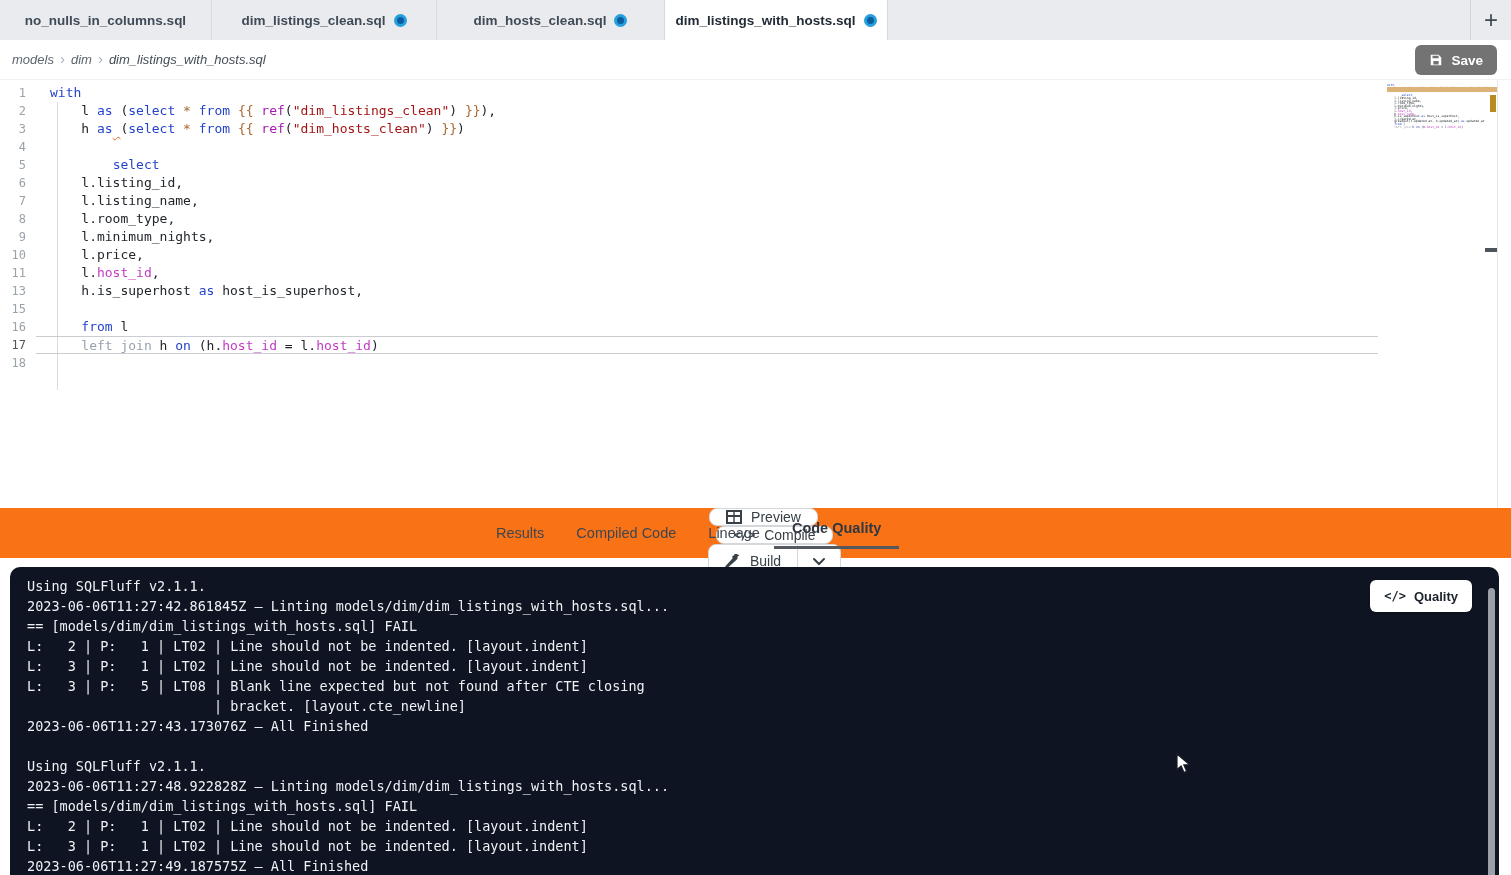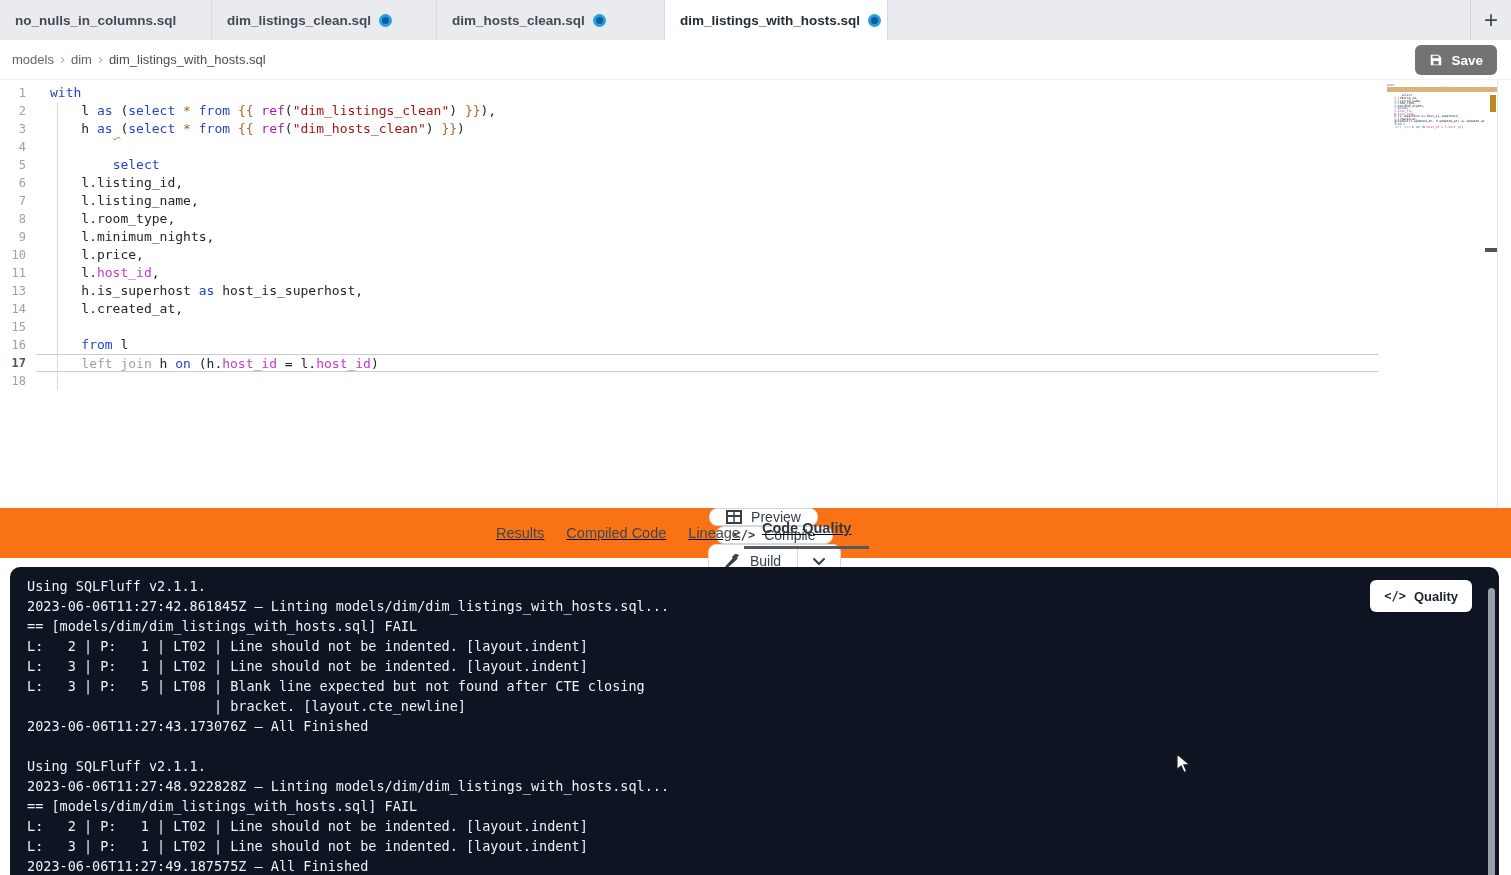--- a/index.html
+++ b/index.html
@@ -2,55 +2,55 @@
 <html><head>
 <meta charset="utf-8">
 <style>
   * { margin:0; padding:0; box-sizing:border-box; }
   html,body { width:1511px; height:875px; overflow:hidden; background:#fff;
     font-family:"Liberation Sans", sans-serif; position:relative; }
 
   
   .tabbar { height:40px; background:#e9ebee; display:flex; align-items:stretch; }
   .tabs { display:flex; }
-  .tab { display:flex; align-items:center; justify-content:flex-start; gap:8px;
+  .tab { display:flex; align-items:center; justify-content:center; gap:8px;
     padding:0 15px; font-size:13.5px; font-weight:700; color:#414b57;
     border-right:1px solid #d8dbde; cursor:pointer; }
   .tab:nth-child(1){ width:212px; }
   .tab:nth-child(2){ width:225px; }
   .tab:nth-child(3){ width:228px; }
   .tab:nth-child(4){ width:223px; }
   .tab.active { background:#ffffff; color:#232c37; }
   .moddot { width:13px; height:13px; border-radius:50%;
     background:#0a5d9e; border:3.5px solid #26a0dc; flex-shrink:0; }
   .newtab { margin-left:auto; display:flex; align-items:center; padding:0 13px;
     border-left:1px solid #d2d5d9; color:#3f4750; font-size:24px; font-weight:400;
     cursor:pointer; line-height:1; }
 
   
   .crumbrow { height:40px; background:#fff; display:flex; align-items:center;
     padding-left:12px; position:relative; border-bottom:1px solid #f0f1f3; }
-  .crumb { font-size:13px; color:#5d6670; }
+  .crumb { font-size:13px; color:#5d6670;font-style:italic; }
   .crumb:last-child { color:#454e58; }
   .crumb-sep { font-size:15px; color:#a8aeb5; margin:0 6px; position:relative; top:-1px; }
   .savebtn { position:absolute; right:14px; top:5px; height:30px; background:#737373;
     border:none; border-radius:6px; color:#fff; display:flex; align-items:center;
     gap:8px; padding:0 14px; font-size:13.5px; font-weight:700; cursor:pointer;
     font-family:"Liberation Sans",sans-serif; }
 
   
   .editor { position:relative; height:428px; background:#fff; }
   .code-area { padding-top:4px; position:relative; }
   .line { display:flex; height:18px; white-space:pre;
     font-family:"DejaVu Sans Mono", monospace; font-size:13px; line-height:18px; }
   .lnum { width:36px; padding-right:10px; text-align:right; color:#9aa2aa;
     font-size:12px; flex-shrink:0; }
   .lcontent { padding-left:14px; flex:1; margin-right:133px; color:#21262b; height:18px; }
   .line.active .lcontent { border-top:1px solid #c9cdd1; border-bottom:1px solid #c9cdd1; }
-  .line.active .lnum { color:#4e565e; font-weight:bold; }
+  .line.active .lnum { color:#4e565e; font-weight:normal; }
   .c-p  { color:#21262b; }
   .c-kw { color:#2444cd; }
   .c-j  { color:#a8672e; }
   .c-fn { color:#a21caf; }
   .c-str{ color:#a41515; }
   .c-id { color:#c43bc4; }
   .c-gr { color:#98a2ad; }
   .c-sq { text-decoration:underline wavy #e06a2b 1px; text-underline-offset:3px; }
   .indent-guide { position:absolute; left:57px; top:22px; height:288px; width:1px;
     background:#d9dcdf; }
@@ -74,21 +74,21 @@
     display:flex; align-items:center; gap:9px; padding:0 16px; font-size:14px;
     color:#374047; font-weight:500; cursor:pointer; font-family:"Liberation Sans",sans-serif; }
   .btn svg { display:block; }
   .gap22 { margin-left:22px; }
   .split { display:flex; }
   .split .btn-main { border-radius:8px 0 0 8px; }
   .split .btn-arrow { border-radius:0 8px 8px 0; margin-left:-1px; width:44px;
     justify-content:center; padding:0; }
   .code-glyph { font-family:"DejaVu Sans Mono",monospace; font-size:12px; font-weight:bold; }
   .ptabs { position:absolute; left:496px; top:0; height:50px; display:flex;
-    align-items:center; gap:22px;text-decoration:underline; }
+    align-items:center; gap:32px; }
   .ptab { font-size:14.5px; color:#3e4650; font-weight:500; cursor:pointer; }
   .ptab.active { font-weight:700; color:#2f3740; position:relative; top:-5px; }
   .ptab.active::after { content:''; position:absolute; left:-18px; right:-18px;
     top:26px; height:3px; background:#53595f; }
 
   
   .terminal { position:absolute; left:10px; top:567px; width:1489px; height:320px;
     background:#0e1421; border-radius:10px; color:#eef1f5; }
   .term-lines { padding:9px 0 0 17px; font-family:"DejaVu Sans Mono",monospace;
     font-size:13.5px; line-height:20px; white-space:pre; }
@@ -153,21 +153,20 @@
       <div class="line"><span class="lnum">3</span><span class="lcontent"><span class="c-p">    h </span><span class="c-kw">as</span><span class="c-p c-sq"> </span><span class="c-p">(</span><span class="c-kw">select</span><span class="c-p"> </span><span class="c-j">*</span><span class="c-p"> </span><span class="c-kw">from</span><span class="c-p"> </span><span class="c-j">{{ </span><span class="c-fn">ref</span><span class="c-p">(</span><span class="c-str">"dim_hosts_clean"</span><span class="c-p">) </span><span class="c-j">}}</span><span class="c-p">)</span></span></div>
       <div class="line"><span class="lnum">4</span><span class="lcontent"></span></div>
       <div class="line"><span class="lnum">5</span><span class="lcontent"><span class="c-p">        </span><span class="c-kw">select</span></span></div>
       <div class="line"><span class="lnum">6</span><span class="lcontent"><span class="c-p">    l.listing_id,</span></span></div>
       <div class="line"><span class="lnum">7</span><span class="lcontent"><span class="c-p">    l.listing_name,</span></span></div>
       <div class="line"><span class="lnum">8</span><span class="lcontent"><span class="c-p">    l.room_type,</span></span></div>
       <div class="line"><span class="lnum">9</span><span class="lcontent"><span class="c-p">    l.minimum_nights,</span></span></div>
       <div class="line"><span class="lnum">10</span><span class="lcontent"><span class="c-p">    l.price,</span></span></div>
       <div class="line"><span class="lnum">11</span><span class="lcontent"><span class="c-p">    l.</span><span class="c-id">host_id</span><span class="c-p">,</span></span></div>
       <div class="line"><span class="lnum">13</span><span class="lcontent"><span class="c-p">    h.is_superhost </span><span class="c-kw">as</span><span class="c-p"> host_is_superhost,</span></span></div>
-      <div class="line"><span class="lnum">14</span><span class="lcontent"><span class="c-p">    l.created_at,</span></span></div>
       <div class="line"><span class="lnum">15</span></div>
       <div class="line"><span class="lnum">16</span><span class="lcontent"><span class="c-p">    </span><span class="c-kw">from</span><span class="c-p"> l</span></span></div>
       <div class="line active"><span class="lnum">17</span><span class="lcontent"><span class="c-p">    </span><span class="c-gr">left join</span><span class="c-p"> h </span><span class="c-kw">on</span><span class="c-p"> (h.</span><span class="c-id">host_id</span><span class="c-p"> = l.</span><span class="c-id">host_id</span><span class="c-p">)</span></span></div>
       <div class="line"><span class="lnum">18</span><span class="lcontent"></span></div>
     </div>
 
   <div class="minimap">
     <div class="mm-band"></div>
     <div id="minimap-code">
         <div class="mline"><span class="c-kw">with</span></div>

